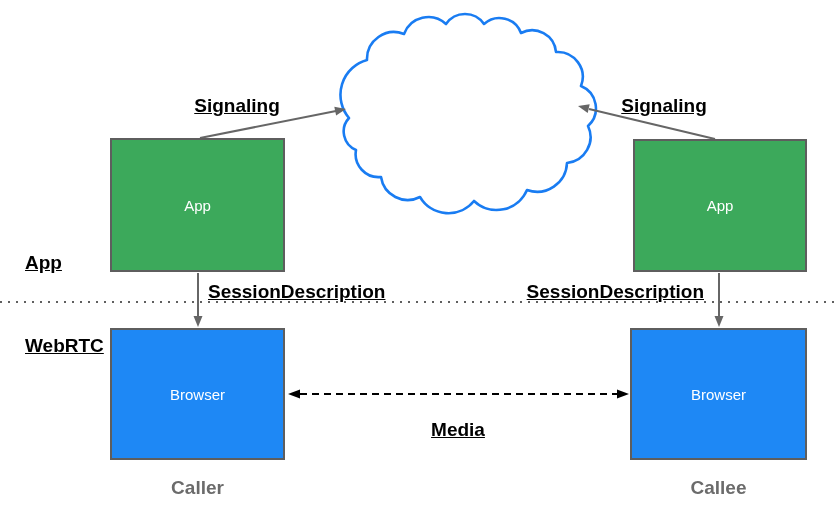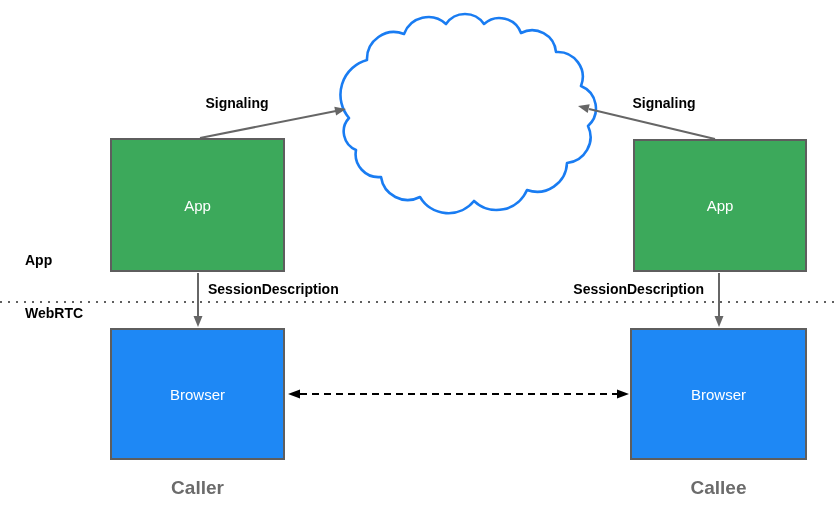--- a/index.html
+++ b/index.html
@@ -31,28 +31,28 @@
     position:absolute;box-sizing:border-box;border:2px solid var(--node-border);
     display:flex;align-items:center;justify-content:center;
   }
   .node-label{color:var(--node-text);font-size:15px;font-weight:400;}
   .node.app{background:var(--app-node-fill);}
   .node.browser{background:var(--browser-node-fill);align-items:center;}
   .node.caller-app{left:110px;top:138px;width:175px;height:134px;}
   .node.callee-app{left:633px;top:139px;width:174px;height:133px;}
   .node.caller-browser{left:110px;top:328px;width:175px;height:132px;}
   .node.callee-browser{left:630px;top:328px;width:177px;height:132px;}
-  .lbl{position:absolute;font-weight:700;font-size:14px;color:var(--label-black);white-space:nowrap;line-height:1.1;}
+  .lbl{position:absolute;font-weight:700;font-size:19px;color:var(--label-black);white-space:nowrap;line-height:1.1;text-decoration:underline;}
   .lbl.signaling-left{left:157px;top:96px;width:160px;text-align:center;}
   .lbl.signaling-right{left:584px;top:96px;width:160px;text-align:center;}
   .lbl.sd-left{left:208px;top:282px;}
   .lbl.sd-right{right:130px;top:282px;text-align:right;}
   .lbl.media{left:378px;top:420px;width:160px;text-align:center;}
   .lbl.layer-app{left:25px;top:253px;}
-  .lbl.layer-webrtc{left:25px;top:306px;}
+  .lbl.layer-webrtc{left:25px;top:336px;}
   .role-lbl{position:absolute;font-weight:700;font-size:19px;color:var(--role-label-gray);text-align:center;}
   .role-lbl.caller{left:110px;top:477px;width:175px;}
   .role-lbl.callee{left:630px;top:477px;width:177px;}
 </style>
 </head>
 <body>
 
 <div class="stage">
 
   <svg class="layer-svg" viewBox="0 0 834 520" xmlns="http://www.w3.org/2000/svg">
@@ -105,20 +105,21 @@
     <span class="node-label">Browser</span>
   </div>
   <div class="node browser callee-browser">
     <span class="node-label">Browser</span>
   </div>
 
   <div class="lbl signaling-left">Signaling</div>
   <div class="lbl signaling-right">Signaling</div>
   <div class="lbl sd-left">SessionDescription</div>
   <div class="lbl sd-right">SessionDescription</div>
+  <div class="lbl media">Media</div>
 
   <div class="lbl layer-app">App</div>
   <div class="lbl layer-webrtc">WebRTC</div>
 
   <div class="role-lbl callee">Callee</div>
   <div class="role-lbl caller">Caller</div>
 
 </div>
 
 </body></html>

